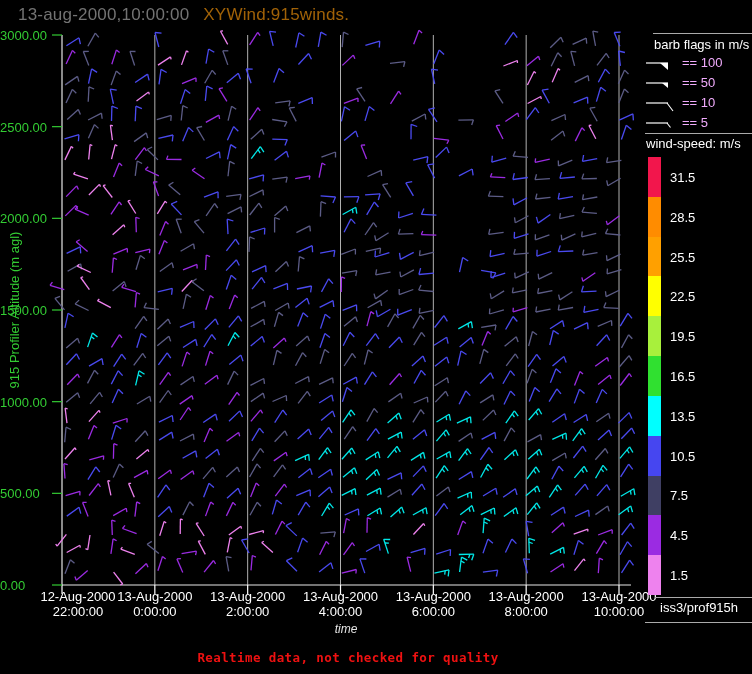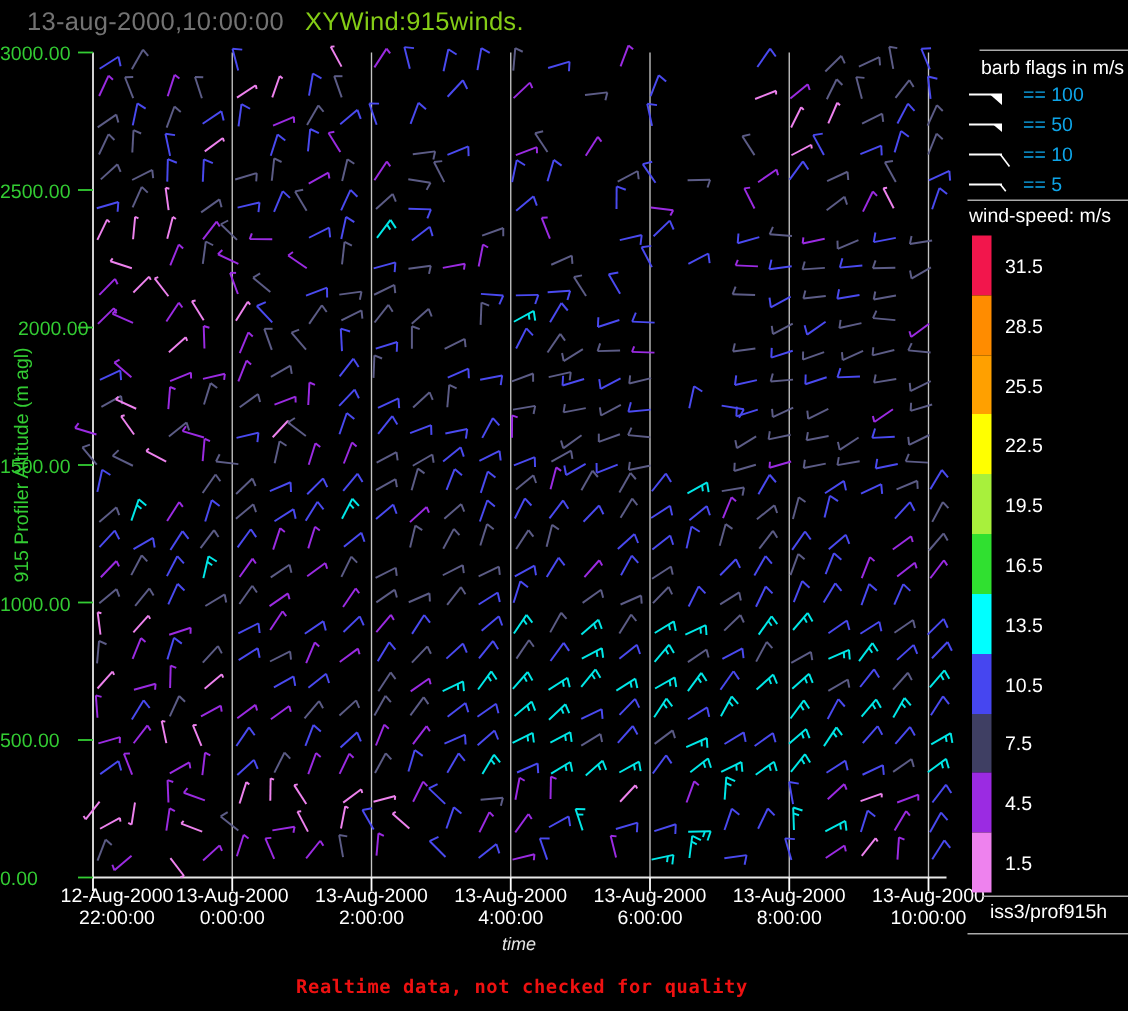--- a/index.html
+++ b/index.html
@@ -1,32 +1,32 @@
 <!DOCTYPE html>
 <html><head>
 <meta charset="utf-8">
 <style>
   html,body{margin:0;padding:0;background:#000;}
   body{width:752px;height:674px;position:relative;overflow:hidden;
        font-family:"Liberation Sans",sans-serif;-webkit-font-smoothing:antialiased;}
   .abs{position:absolute;}
   #title-bar{left:18px;top:5px;font-size:17px;letter-spacing:0.2px;white-space:nowrap;}
   #title-datetime{color:#737373;}
-  #title-app{color:#84cc16;margin-left:14px;}
+  #title-app{color:#a16207;margin-left:14px;}
   #plot-svg{left:0;top:0;}
   .ytick-label{position:absolute;width:50px;text-align:left;font-size:13px;color:#33cc33;}
   .xtick-label{position:absolute;width:96px;text-align:center;font-size:13px;color:#fff;line-height:15px;white-space:nowrap;}
   #y-axis-title{left:14px;top:310px;transform:translate(-50%,-50%) rotate(-90deg);
       color:#33cc33;font-size:13px;white-space:nowrap;}
   #x-axis-title{left:311px;top:622px;width:70px;text-align:center;color:#e5e5e5;font-size:12px;font-style:italic;}
   .rule{position:absolute;height:1px;background:#aaa;}
   #barb-legend-title{left:654px;top:37px;color:#fff;font-size:13px;white-space:nowrap;}
   #barb-legend-rows{left:644px;top:52px;}
   .legend-row{display:flex;align-items:center;height:20px;}
-  .legend-row span{color:#0ea5e9;font-size:13px;margin-left:6px;white-space:nowrap;}
+  .legend-row span{color:#f0abfc;font-size:13px;margin-left:6px;white-space:nowrap;}
   #speed-scale-title{left:646px;top:136px;color:#fff;font-size:13px;white-space:nowrap;}
   #colorbar{left:648px;top:157px;width:13px;height:438px;display:flex;flex-direction:column;}
   .cb-seg{width:13px;flex:1 1 auto;}
   .cb-label{position:absolute;left:670px;color:#fff;font-size:13px;white-space:nowrap;}
   #station-label{left:660px;top:600px;color:#fff;font-size:13px;white-space:nowrap;}
   #footer-notice{left:0;top:650px;width:696px;text-align:center;color:#ee1111;
       font-family:"DejaVu Sans Mono",monospace;font-weight:bold;font-size:12.5px;letter-spacing:0.4px;}
 </style>
 </head>
 <body>
@@ -2582,21 +2582,21 @@
       <g>
         <line x1="621.5" y1="572.8" x2="629.6" y2="560.2" stroke="#4a4af0" stroke-width="1.3"></line>
         <line x1="629.6" y1="560.2" x2="633.5" y2="565.3" stroke="#4a4af0" stroke-width="1.3"></line>
       </g>
     </g>
   </svg>
 
 <div id="y-tick-labels">
     <div class="ytick-label" style="left: 0px; top: 28px;">3000.00</div>
     <div class="ytick-label" style="left: 0px; top: 119.667px;">2500.00</div>
-    <div class="ytick-label" style="left: 12px; top: 211.333px;">2000.00</div>
+    <div class="ytick-label" style="left: 0px; top: 211.333px;">2000.00</div>
     <div class="ytick-label" style="left: 0px; top: 303px;">1500.00</div>
     <div class="ytick-label" style="left: 0px; top: 394.667px;">1000.00</div>
     <div class="ytick-label" style="left: 0px; top: 486.333px;">500.00</div>
     <div class="ytick-label" style="left: 0px; top: 578px;">0.00</div>
   </div>
 <div id="x-tick-labels">
     <div class="xtick-label" style="left: 30px; top: 589px;">
       <div>12-Aug-2000</div>
       <div>22:00:00</div>
     </div>

